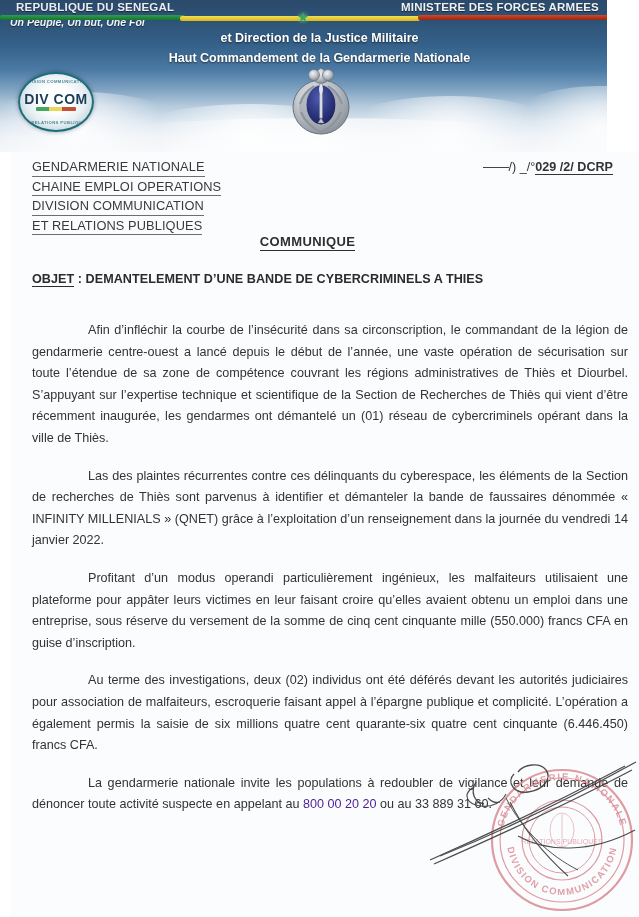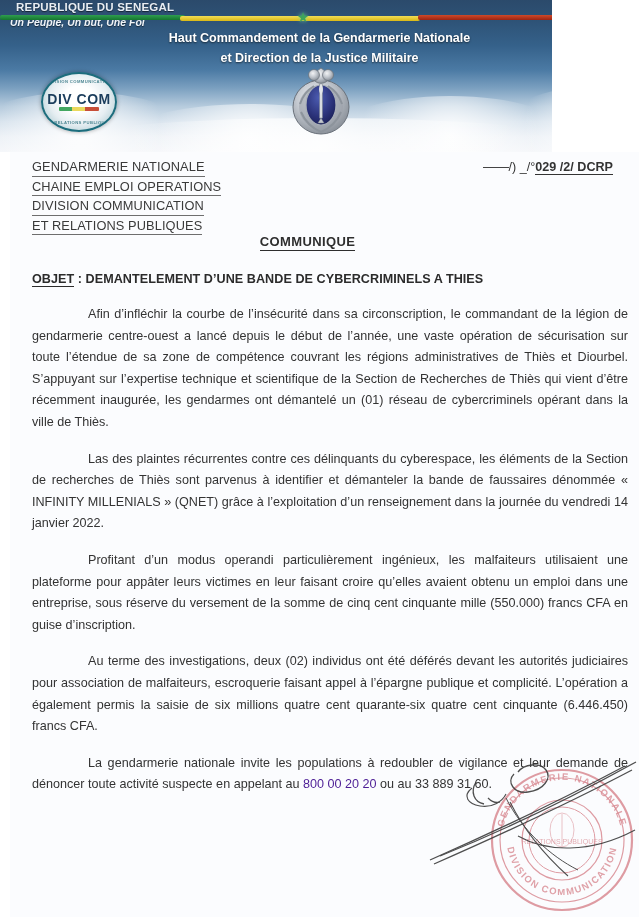--- a/index.html
+++ b/index.html
@@ -12,21 +12,21 @@
     height: 917px;
     position: relative;
     overflow: hidden;
     font-family: "Liberation Sans", sans-serif;
     color: #2b2b2b;
   }
 
   
   .header {
     position: relative;
-    width: 552px;
+    width: 607px;
     height: 152px;
     overflow: hidden;
     background:
       linear-gradient(to bottom,
         #2b4a6b 0%,
         #2e5377 14%,
         #35618a 30%,
         #4b7aa4 46%,
         #7ba0c0 58%,
         #b6cbdd 70%,
@@ -121,21 +121,21 @@
     color: #ffffff;
     font-size: 12.5px;
     font-weight: bold;
     line-height: 20px;
     text-shadow: 0 1px 2px rgba(0,0,0,0.6);
   }
 
   
   .divcom {
     position: absolute;
-    left: 41px; top: 72px;
+    left: 18px; top: 72px;
     width: 72px; height: 56px;
     border-radius: 50%;
     background: radial-gradient(ellipse at 50% 45%, #ffffff 30%, #e6eef2 58%, #bcd4da 80%, #7fa9b4 100%);
     border: 2.5px solid #1d6d7d;
     box-shadow: 0 0 4px rgba(0,0,0,0.35);
     overflow: hidden;
   }
   .divcom-arc-top, .divcom-arc-bot {
     position: absolute;
     left: 0; width: 100%;
@@ -244,21 +244,21 @@
   .body-text {
     position: absolute;
     left: 22px; top: 152px;
     width: 596px;
     font-size: 12.6px;
     line-height: 21.6px;
     text-align: justify;
     color: #333333;
   }
   .body-text p {
-    margin: 0 0 15px 0;
+    margin: 16px 0 15px 0;
     text-indent: 56px;
   }
   .tel-green { color: #4c1d95; }
 
   
   .stampzone {
     position: absolute;
     left: 400px; top: 600px;
     width: 239px; height: 165px;
     pointer-events: none;
@@ -270,31 +270,32 @@
 
 <div class="header">
   <div class="cloud c1"></div>
   <div class="cloud c2"></div>
   <div class="cloud c3"></div>
   <div class="cloud c4"></div>
   <div class="cloud c5"></div>
 
   <div class="hdr-left-title">REPUBLIQUE DU SENEGAL</div>
   <div class="hdr-left-motto">Un Peuple, Un but, Une Foi</div>
+  <div class="hdr-right-title">MINISTERE DES FORCES ARMEES</div>
 
   <div class="flagbar">
     <div class="flag-green"></div>
     <div class="flag-yellow"></div>
     <div class="flag-red"></div>
     <div class="flag-star">★</div>
   </div>
 
   <div class="hdr-center">
+    <div>et Direction de la Justice Militaire</div>
     <div>Haut Commandement de la Gendarmerie Nationale</div>
-    <div>et Direction de la Justice Militaire</div>
   </div>
 
   <div class="divcom">
     <div class="divcom-arc-top">DIVISION COMMUNICATION</div>
     <div class="divcom-main">DIV COM</div>
     <div class="divcom-stripe"></div>
     <div class="divcom-arc-bot">ET RELATIONS PUBLIQUES</div>
   </div>
 
   <div class="emblem">

